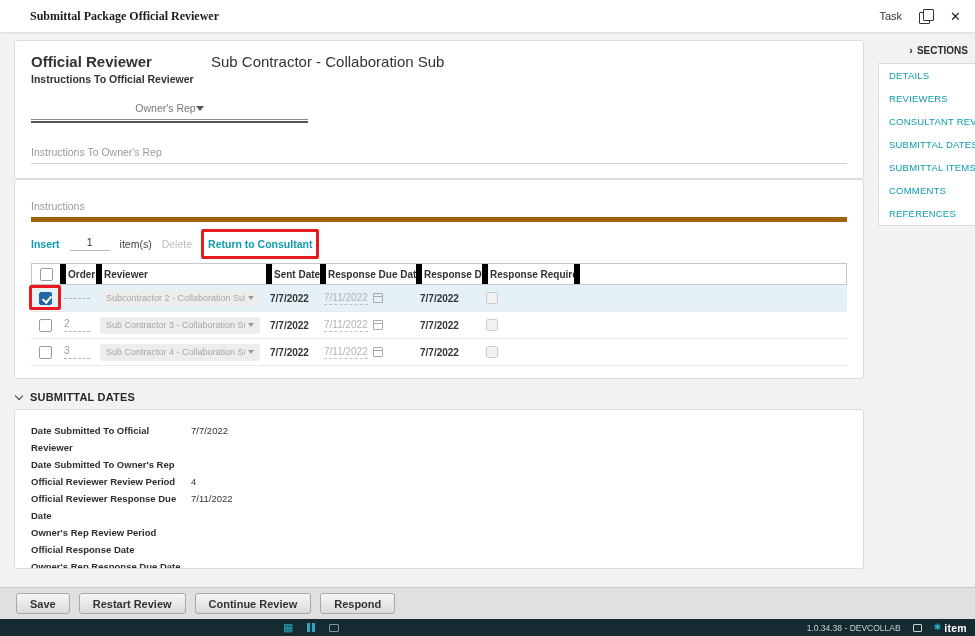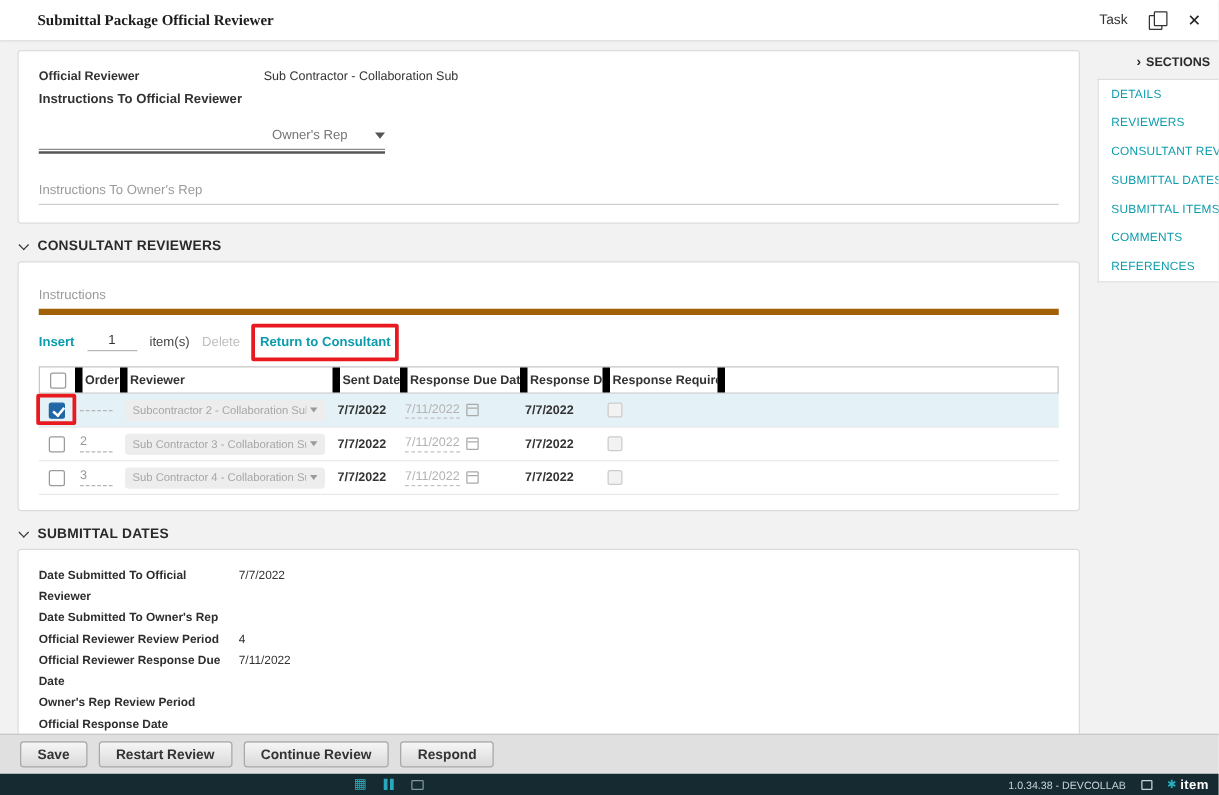--- a/index.html
+++ b/index.html
@@ -27,27 +27,27 @@
   .close-icon { font-size:13px; color:#222; cursor:pointer; line-height:1; }
 
   
   .content { position:absolute; top:32px; left:0; right:0; bottom:44px; overflow:hidden; }
   .main-col { position:absolute; left:14px; top:8px; width:850px; }
 
   .card { background:#fff; border:1px solid #dcdcdc; border-radius:3px; }
 
   
   .details-card { padding:14px 16px; }
-  .fld-row { display:flex; font-size:10px; line-height:14px; }
+  .fld-row { display:flex; font-size:15px; line-height:14px; }
   .fld-label { font-weight:bold; color:#333; width:180px; flex-shrink:0; }
   .fld-value { color:#333; }
   .bold-label { font-weight:bold; font-size:10.5px; margin-top:3px; line-height:14px; }
   .ownersrep-field {
-    width:277px; margin-top:16px; display:flex; align-items:center; justify-content:flex-end;
-    font-size:10.5px; color:#757575; padding-bottom:5px; border-bottom:1px solid #8a8a8a; position:relative; cursor:pointer;gap:22px;
+    width:277px; margin-top:16px; display:flex; align-items:center; justify-content:center;
+    font-size:10.5px; color:#757575; padding-bottom:5px; border-bottom:1px solid #8a8a8a; position:relative; cursor:pointer;
   }
   .ownersrep-field::after { content:""; position:absolute; left:0; right:0; bottom:-4px; height:2px; background:#555; }
   .dd-caret { width:0; height:0; border-left:4px solid transparent; border-right:4px solid transparent; border-top:5px solid #555; }
   .placeholder-line {
     margin-top:26px; font-size:10.5px; color:#9a9a9a; padding-bottom:5px; border-bottom:1px solid #cfcfcf; cursor:text;
   }
 
   
   .section-header { display:flex; align-items:center; gap:8px; margin:12px 0 6px 2px; font-size:11px; font-weight:bold; color:#2a2a2a; letter-spacing:.2px; cursor:pointer; }
   .chev-down { display:inline-block; width:6px; height:6px; border-right:1.6px solid #3a3a3a; border-bottom:1.6px solid #3a3a3a; transform:rotate(45deg); margin-bottom:2px; }
@@ -159,24 +159,20 @@
           <span class="fld-value">Sub Contractor - Collaboration Sub</span>
         </div>
         <div class="bold-label">Instructions To Official Reviewer</div>
         <div class="ownersrep-field">
           <span>Owner's Rep</span>
           <span class="dd-caret"></span>
         </div>
         <div class="placeholder-line">Instructions To Owner's Rep</div>
       </div>
 
-      <div class="section-header">
-        <span class="chev-down"></span>
-        <span>CONSULTANT REVIEWERS</span>
-      </div>
 
       <div class="card consultant-card">
         <div class="cc-instructions">Instructions</div>
 
         <div class="toolbar">
           <span class="tb-link">Insert</span>
           <input class="tb-input" value="1" style="">
           <span class="tb-plain">item(s)</span>
           <span class="tb-link disabled">Delete</span>
           <span class="return-wrap">

